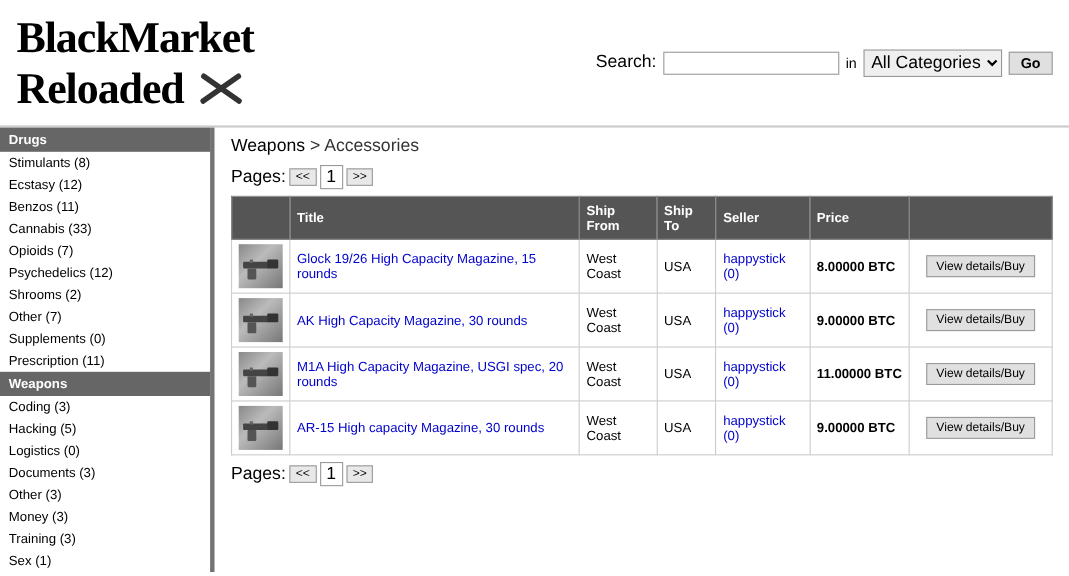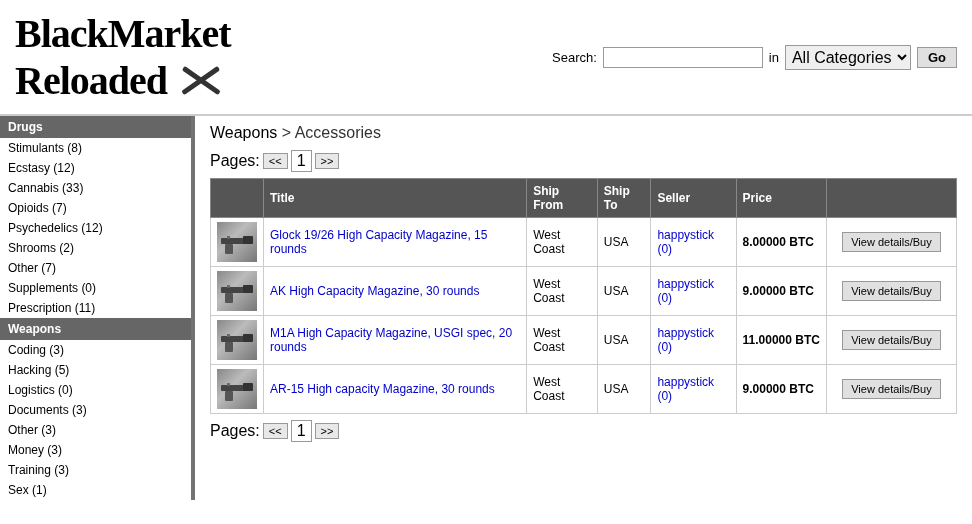--- a/index.html
+++ b/index.html
@@ -6,21 +6,21 @@
     body { font-family: Arial, sans-serif; font-size: 12px; background: #fff; width: 972px; }
 
     
     #header { display: flex; align-items: center; padding: 10px 15px; border-bottom: 2px solid #ccc; }
     .logo-block { display: flex; flex-direction: column; }
     .logo-line1 { font-family: 'Times New Roman', serif; font-weight: bold; font-size: 40px; color: #000; letter-spacing: -1px; }
     .logo-line2 { display: flex; align-items: center; gap: 5px; }
     .logo-line2-text { font-family: 'Times New Roman', serif; font-weight: bold; font-size: 40px; color: #000; letter-spacing: -1px; }
 
     #search-area { margin-left: auto; display: flex; align-items: center; gap: 6px; }
-    #search-area label { font-size: 13px; margin-left: 28px; }
+    #search-area label { font-size: 16px; margin-left: 28px; }
     #search-input { border: 1px solid #999; padding: 2px 4px; width: 160px; font-size: 13px; }
     #search-in { font-size: 13px; }
     #category-select { font-size: 16px; padding: 2px; border: 1px solid #999; }
     #go-button { padding: 2px 10px; font-size: 13px; background: #e0e0e0; border: 1px solid #999; cursor: pointer; font-weight: bold; }
 
     
     #main-layout { display: flex; }
 
     
     #sidebar { width: 195px; min-width: 195px; border-right: 4px solid #737373; padding-top: 0; }
@@ -125,20 +125,21 @@
     <button id="go-button">Go</button>
   </div>
 </div>
 
 <div id="main-layout">
 
   <div id="sidebar">
     <div class="sidebar-category-header">Drugs</div>
     <a class="sidebar-item">Stimulants (8)</a>
     <a class="sidebar-item">Ecstasy (12)</a>
+    <a class="sidebar-item">Benzos (11)</a>
     <a class="sidebar-item">Cannabis (33)</a>
     <a class="sidebar-item">Opioids (7)</a>
     <a class="sidebar-item">Psychedelics (12)</a>
     <a class="sidebar-item">Shrooms (2)</a>
     <a class="sidebar-item">Other (7)</a>
     <a class="sidebar-item">Supplements (0)</a>
     <a class="sidebar-item">Prescription (11)</a>
 
     <div class="sidebar-category-header">Weapons</div>
     <a class="sidebar-item">Coding (3)</a>

